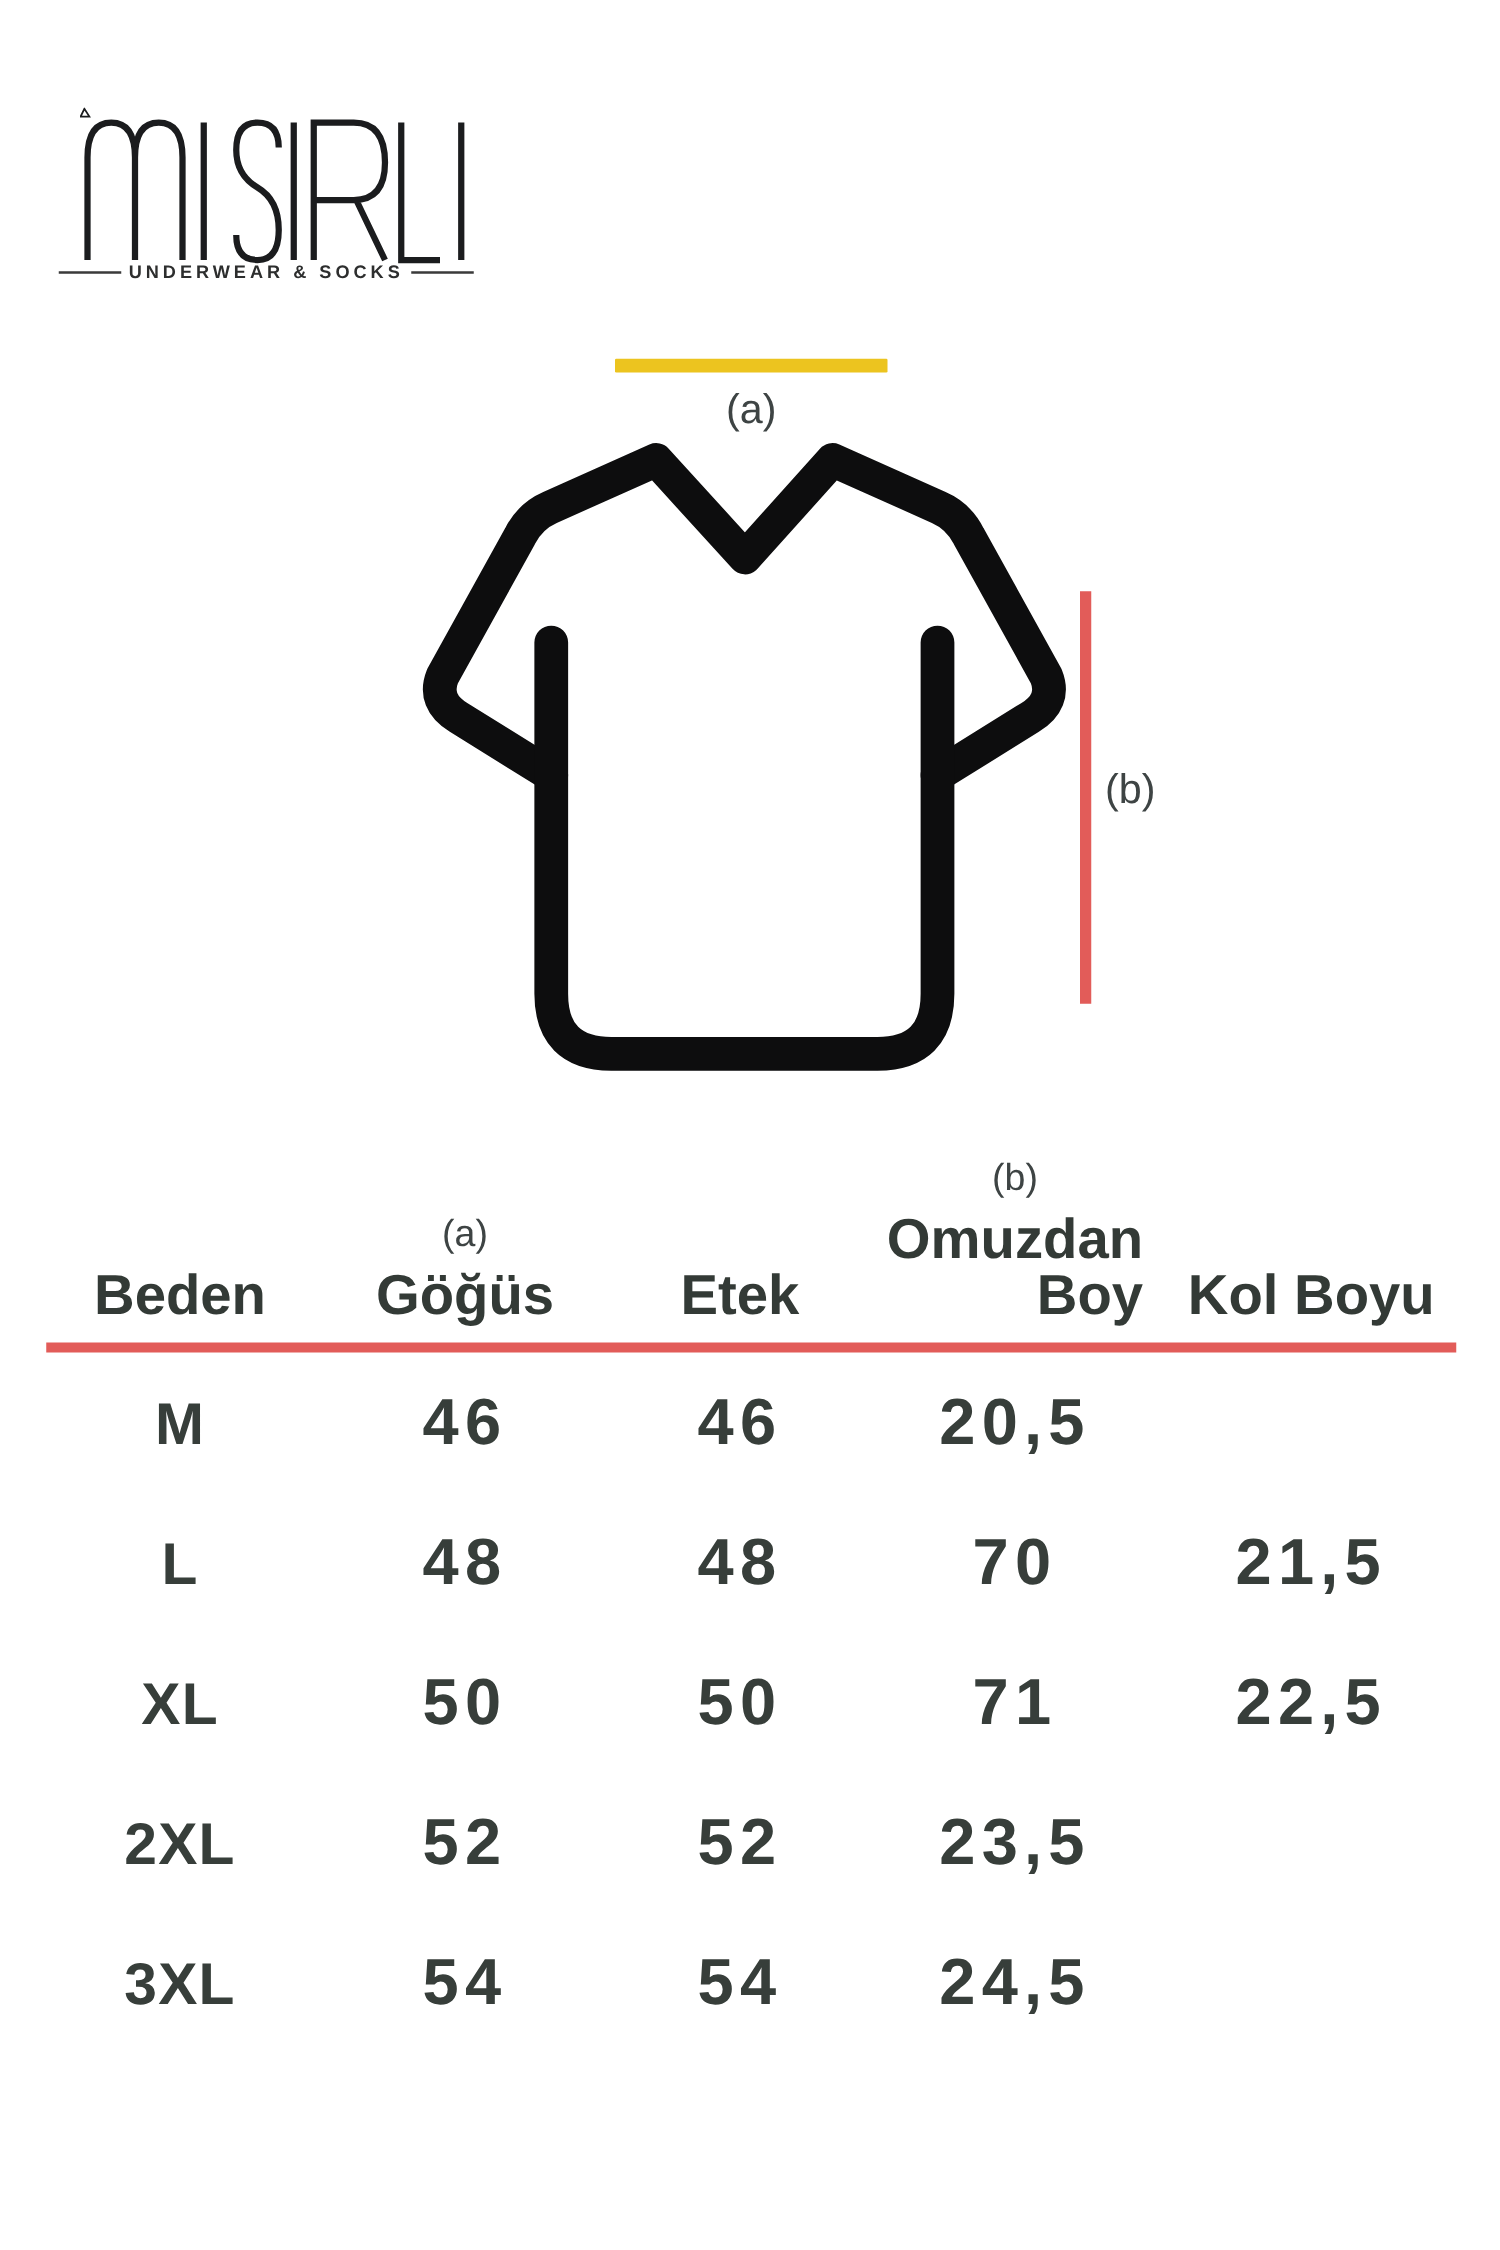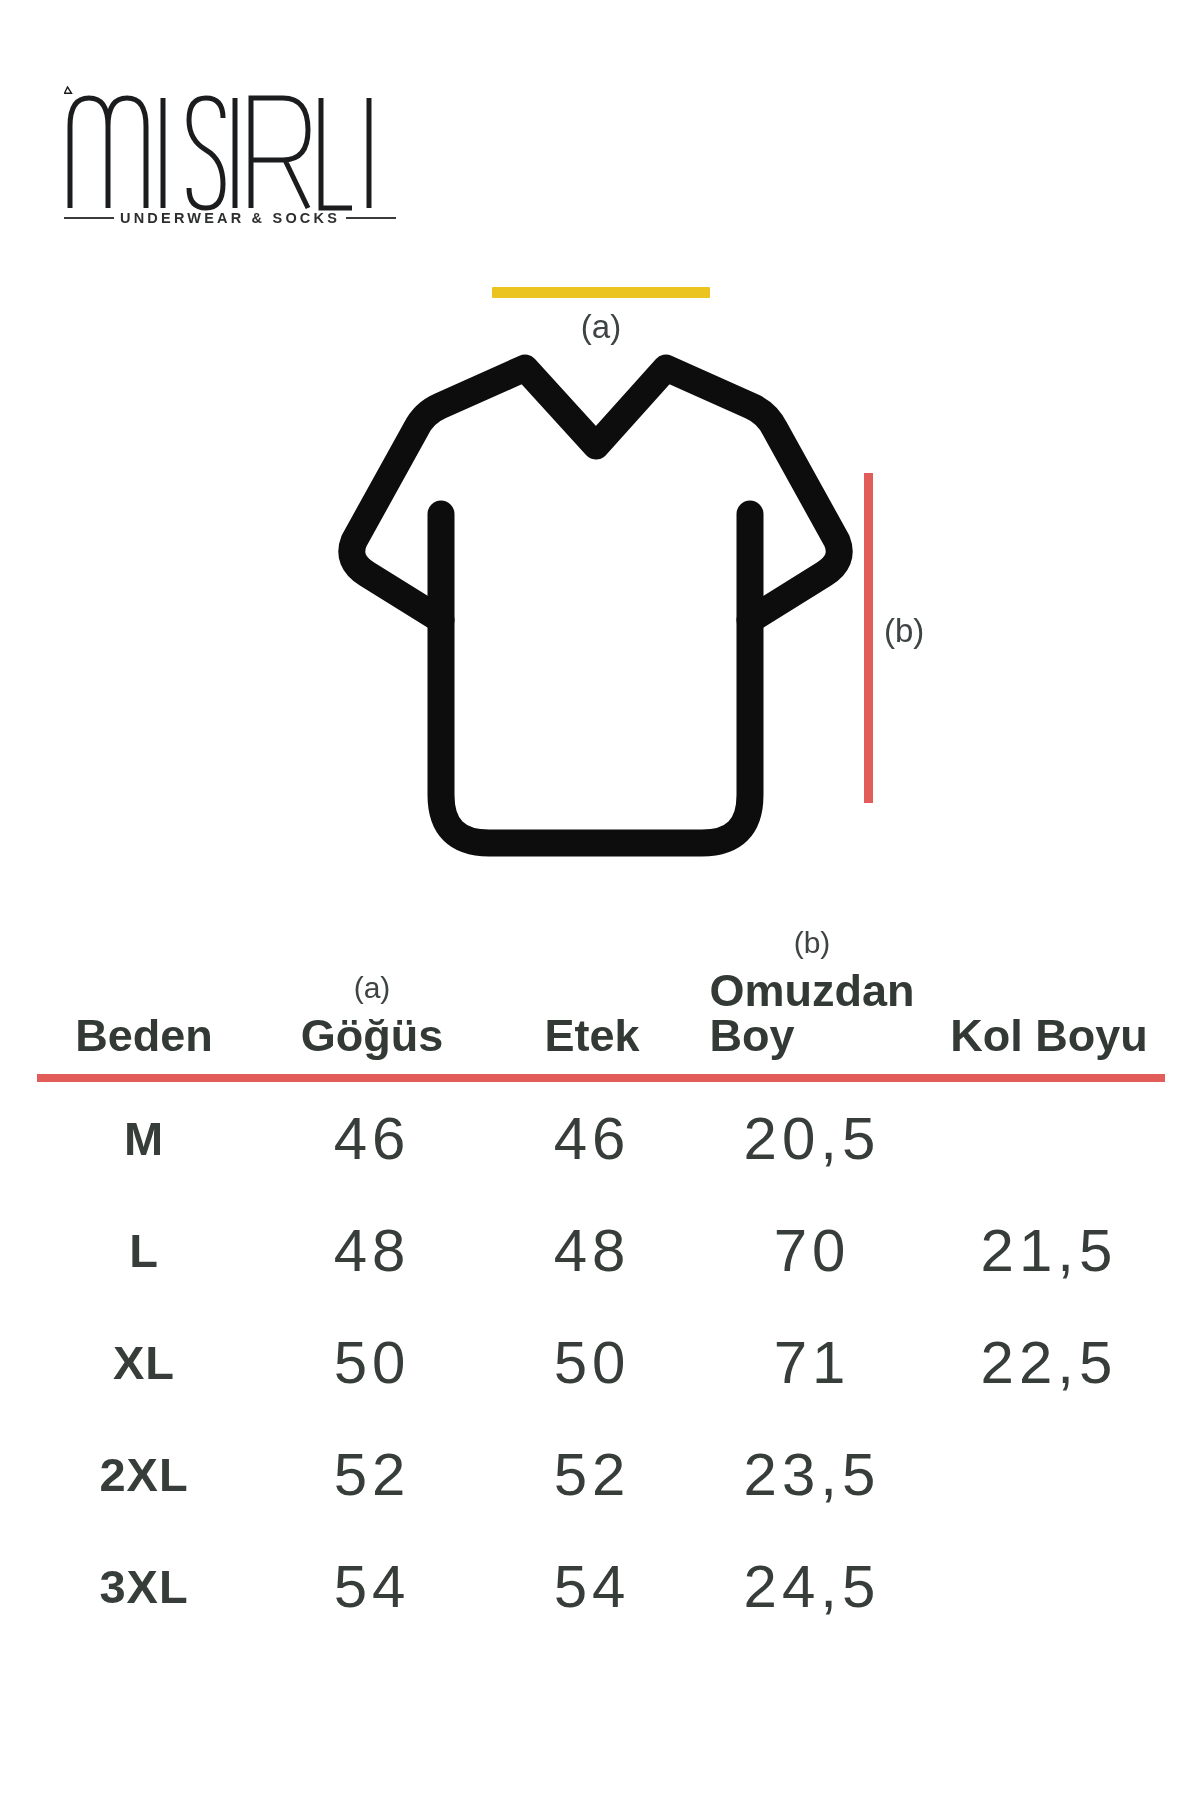--- a/index.html
+++ b/index.html
@@ -8,21 +8,21 @@
     font-family:"Liberation Sans", sans-serif;
   }
   .abs{position:absolute;}
   .sr-only{position:absolute;width:1px;height:1px;overflow:hidden;clip:rect(0 0 0 0);white-space:nowrap;}
 
   
   .logo{left:64px;top:86px;width:315px;height:145px;}
   .logo svg{display:block;}
   .tagline-row{
     position:absolute;left:0;top:124px;width:315px;height:16px;
-    display:flex;align-items:center;justify-content:space-between;
+    display:flex;align-items:center;justify-content:flex-end;
   }
   .tagline-dash{height:2px;background:#3a3a3a;width:50px;flex:0 0 auto;}
   .tagline-text{
     font-size:14.5px;letter-spacing:3.2px;color:#2d2e2e;font-weight:600;
     white-space:nowrap;padding:0 6px;
   }
 
   
   .chest-bar{left:492px;top:287px;width:218px;height:11px;background:#ecc41f;border-radius:1px;}
   .label-a-diagram{left:492px;top:308px;width:218px;text-align:center;
@@ -32,28 +32,28 @@
 
   
   .size-table{left:37px;top:928px;width:1128px;}
   .thead{
     display:grid;grid-template-columns:214px 242px 198px 242px 232px;
     align-items:end;min-height:124px;
   }
   .th{display:flex;flex-direction:column;align-items:center;justify-content:flex-end;
     color:#333a36;font-weight:700;font-size:45px;line-height:1.0;padding-bottom:14px;}
   .th .marker{font-size:30px;font-weight:400;color:#3e4444;margin-bottom:10px;letter-spacing:0;}
-  .th .two-line{text-align:left;}
+  .th .two-line{text-align:right;}
   .header-rule{width:1128px;height:8px;background:#e25c59;margin-top:2px;}
   .tbody{display:block;}
   .tr{display:grid;grid-template-columns:214px 242px 198px 242px 232px;
     height:112px;align-items:center;}
   .td{text-align:center;color:#373e3a;}
   .td.size{font-size:47px;font-weight:700;letter-spacing:1px;}
-  .td.num{font-size:60px;font-weight:400;letter-spacing:5px;}
+  .td.num{font-size:52px;font-weight:700;letter-spacing:5px;}
 </style>
 </head>
 <body>
 
 <div class="canvas">
 
   <div class="abs logo">
     <span class="sr-only">MISIRLI</span>
     <svg width="315" height="126" viewBox="0 0 315 126" aria-hidden="true">
       <g fill="none" stroke="#1b1c1e" stroke-width="5">

